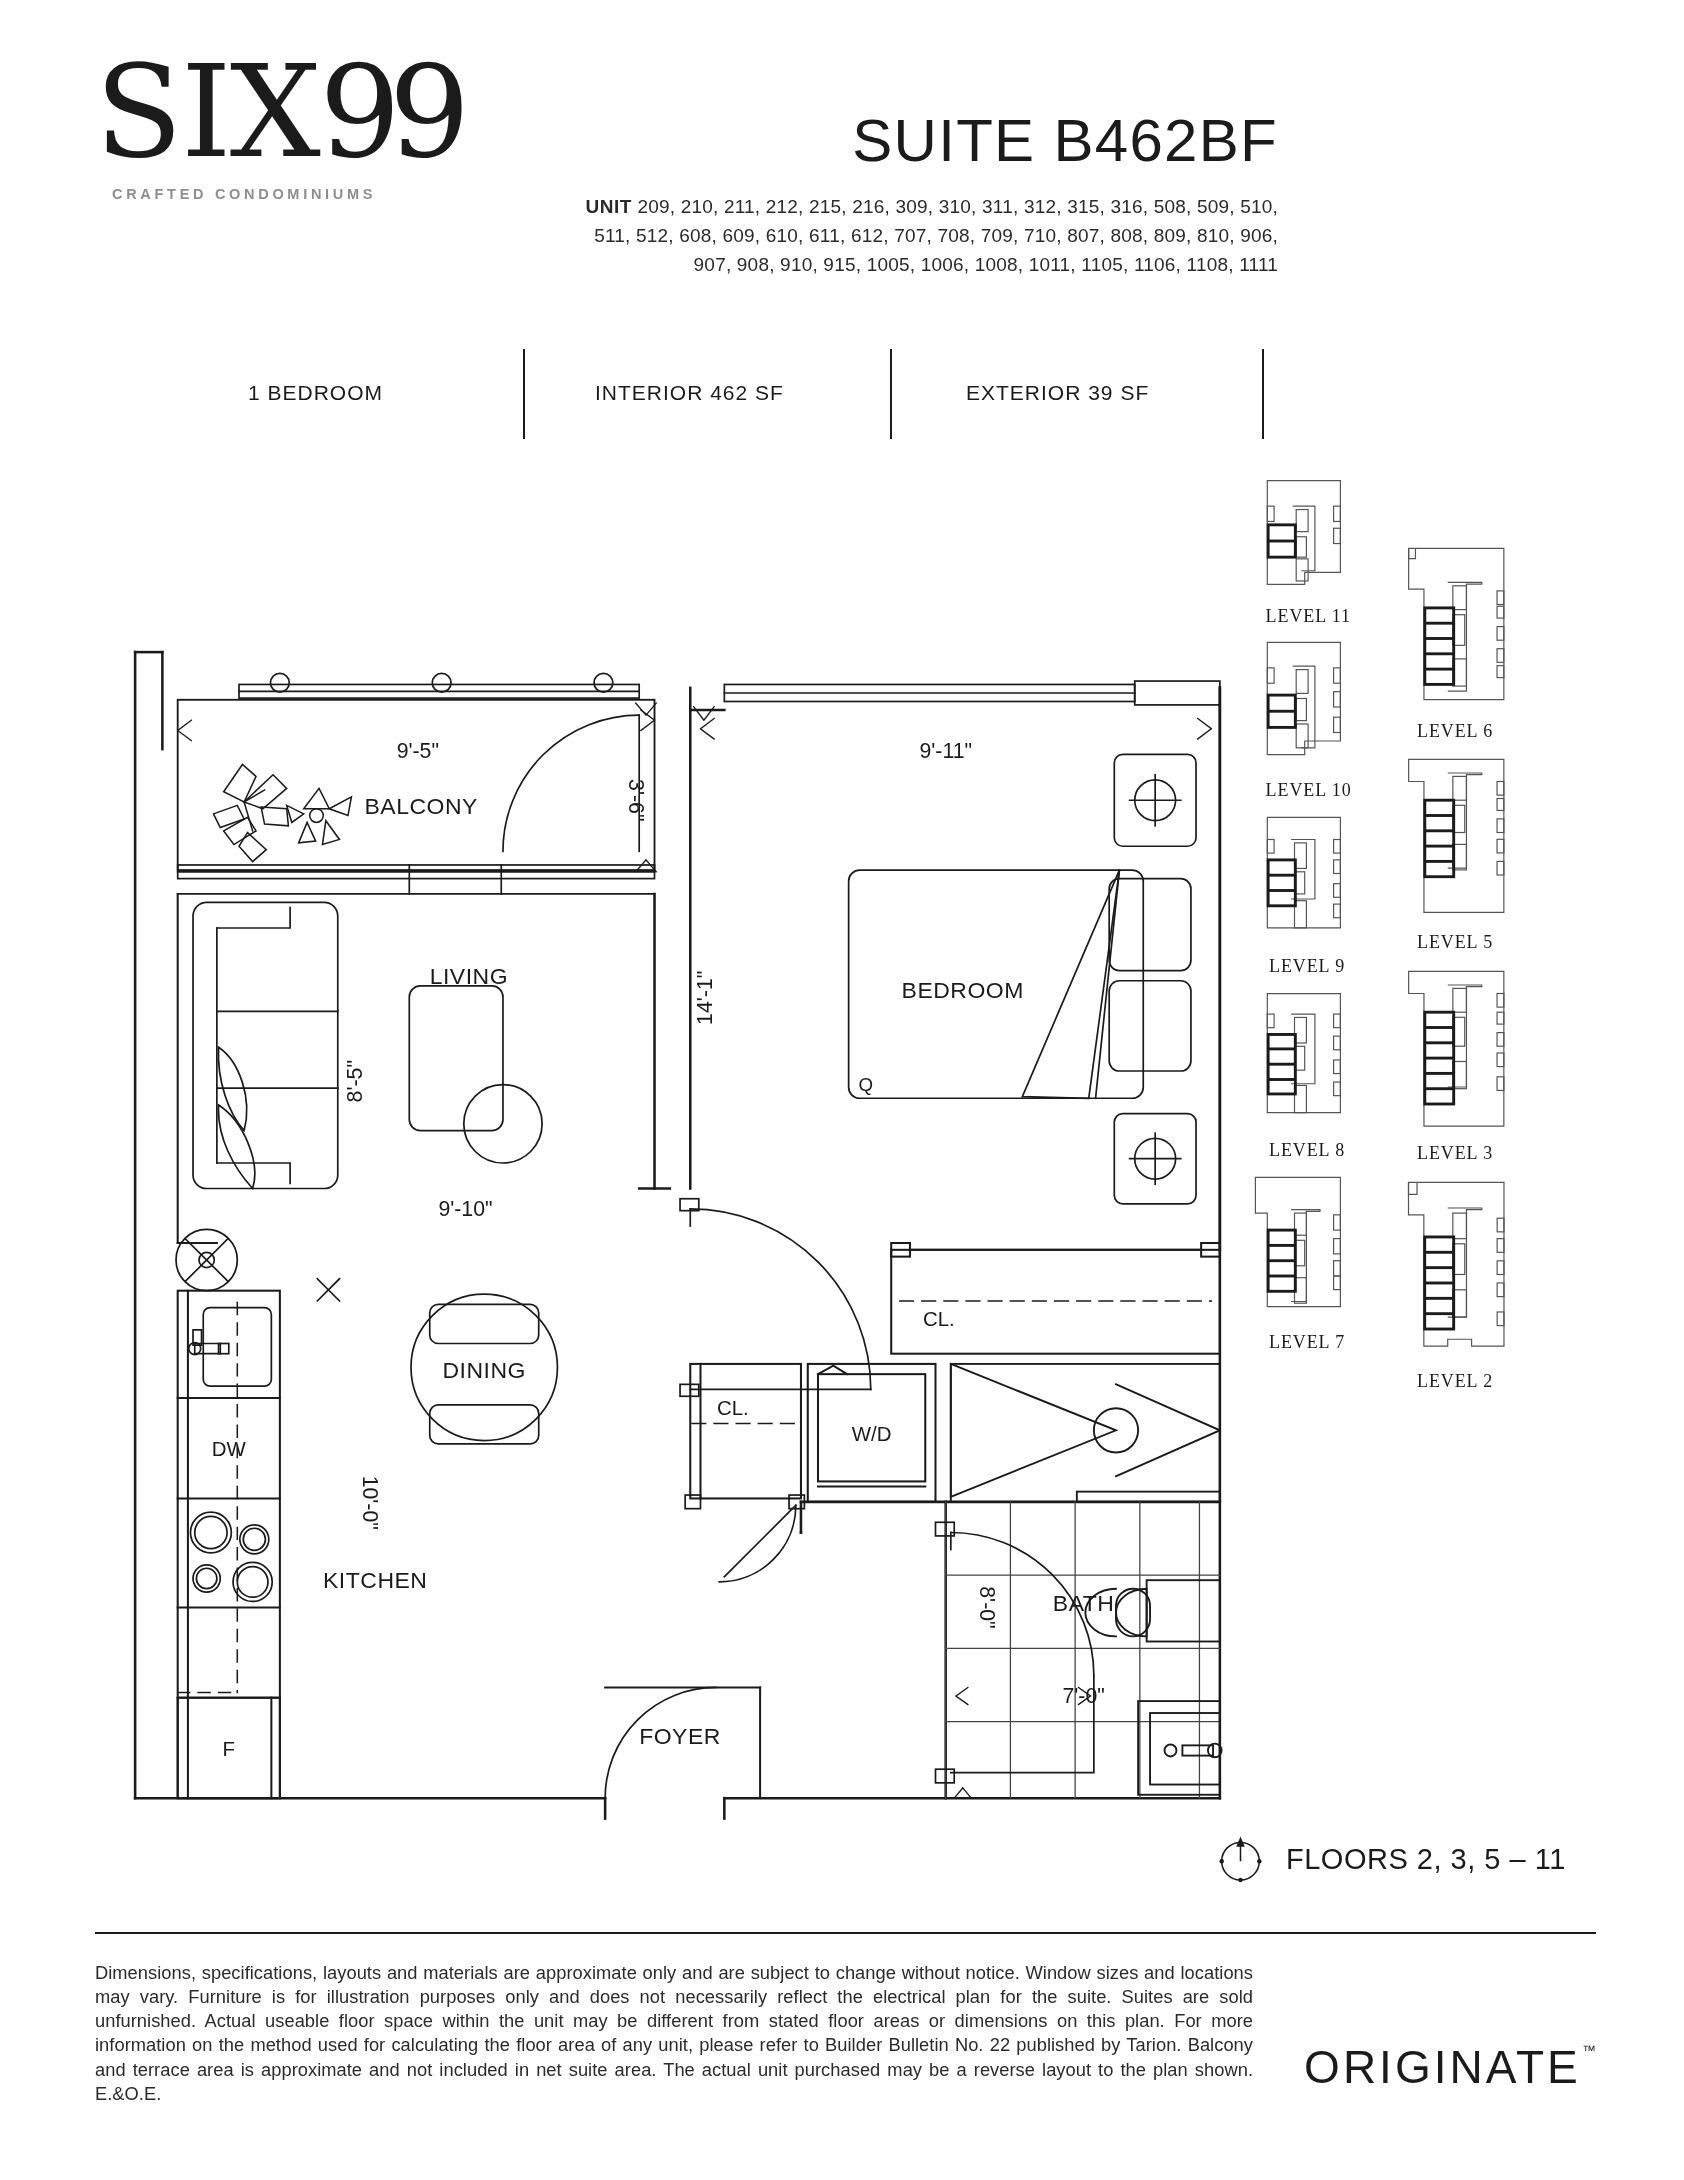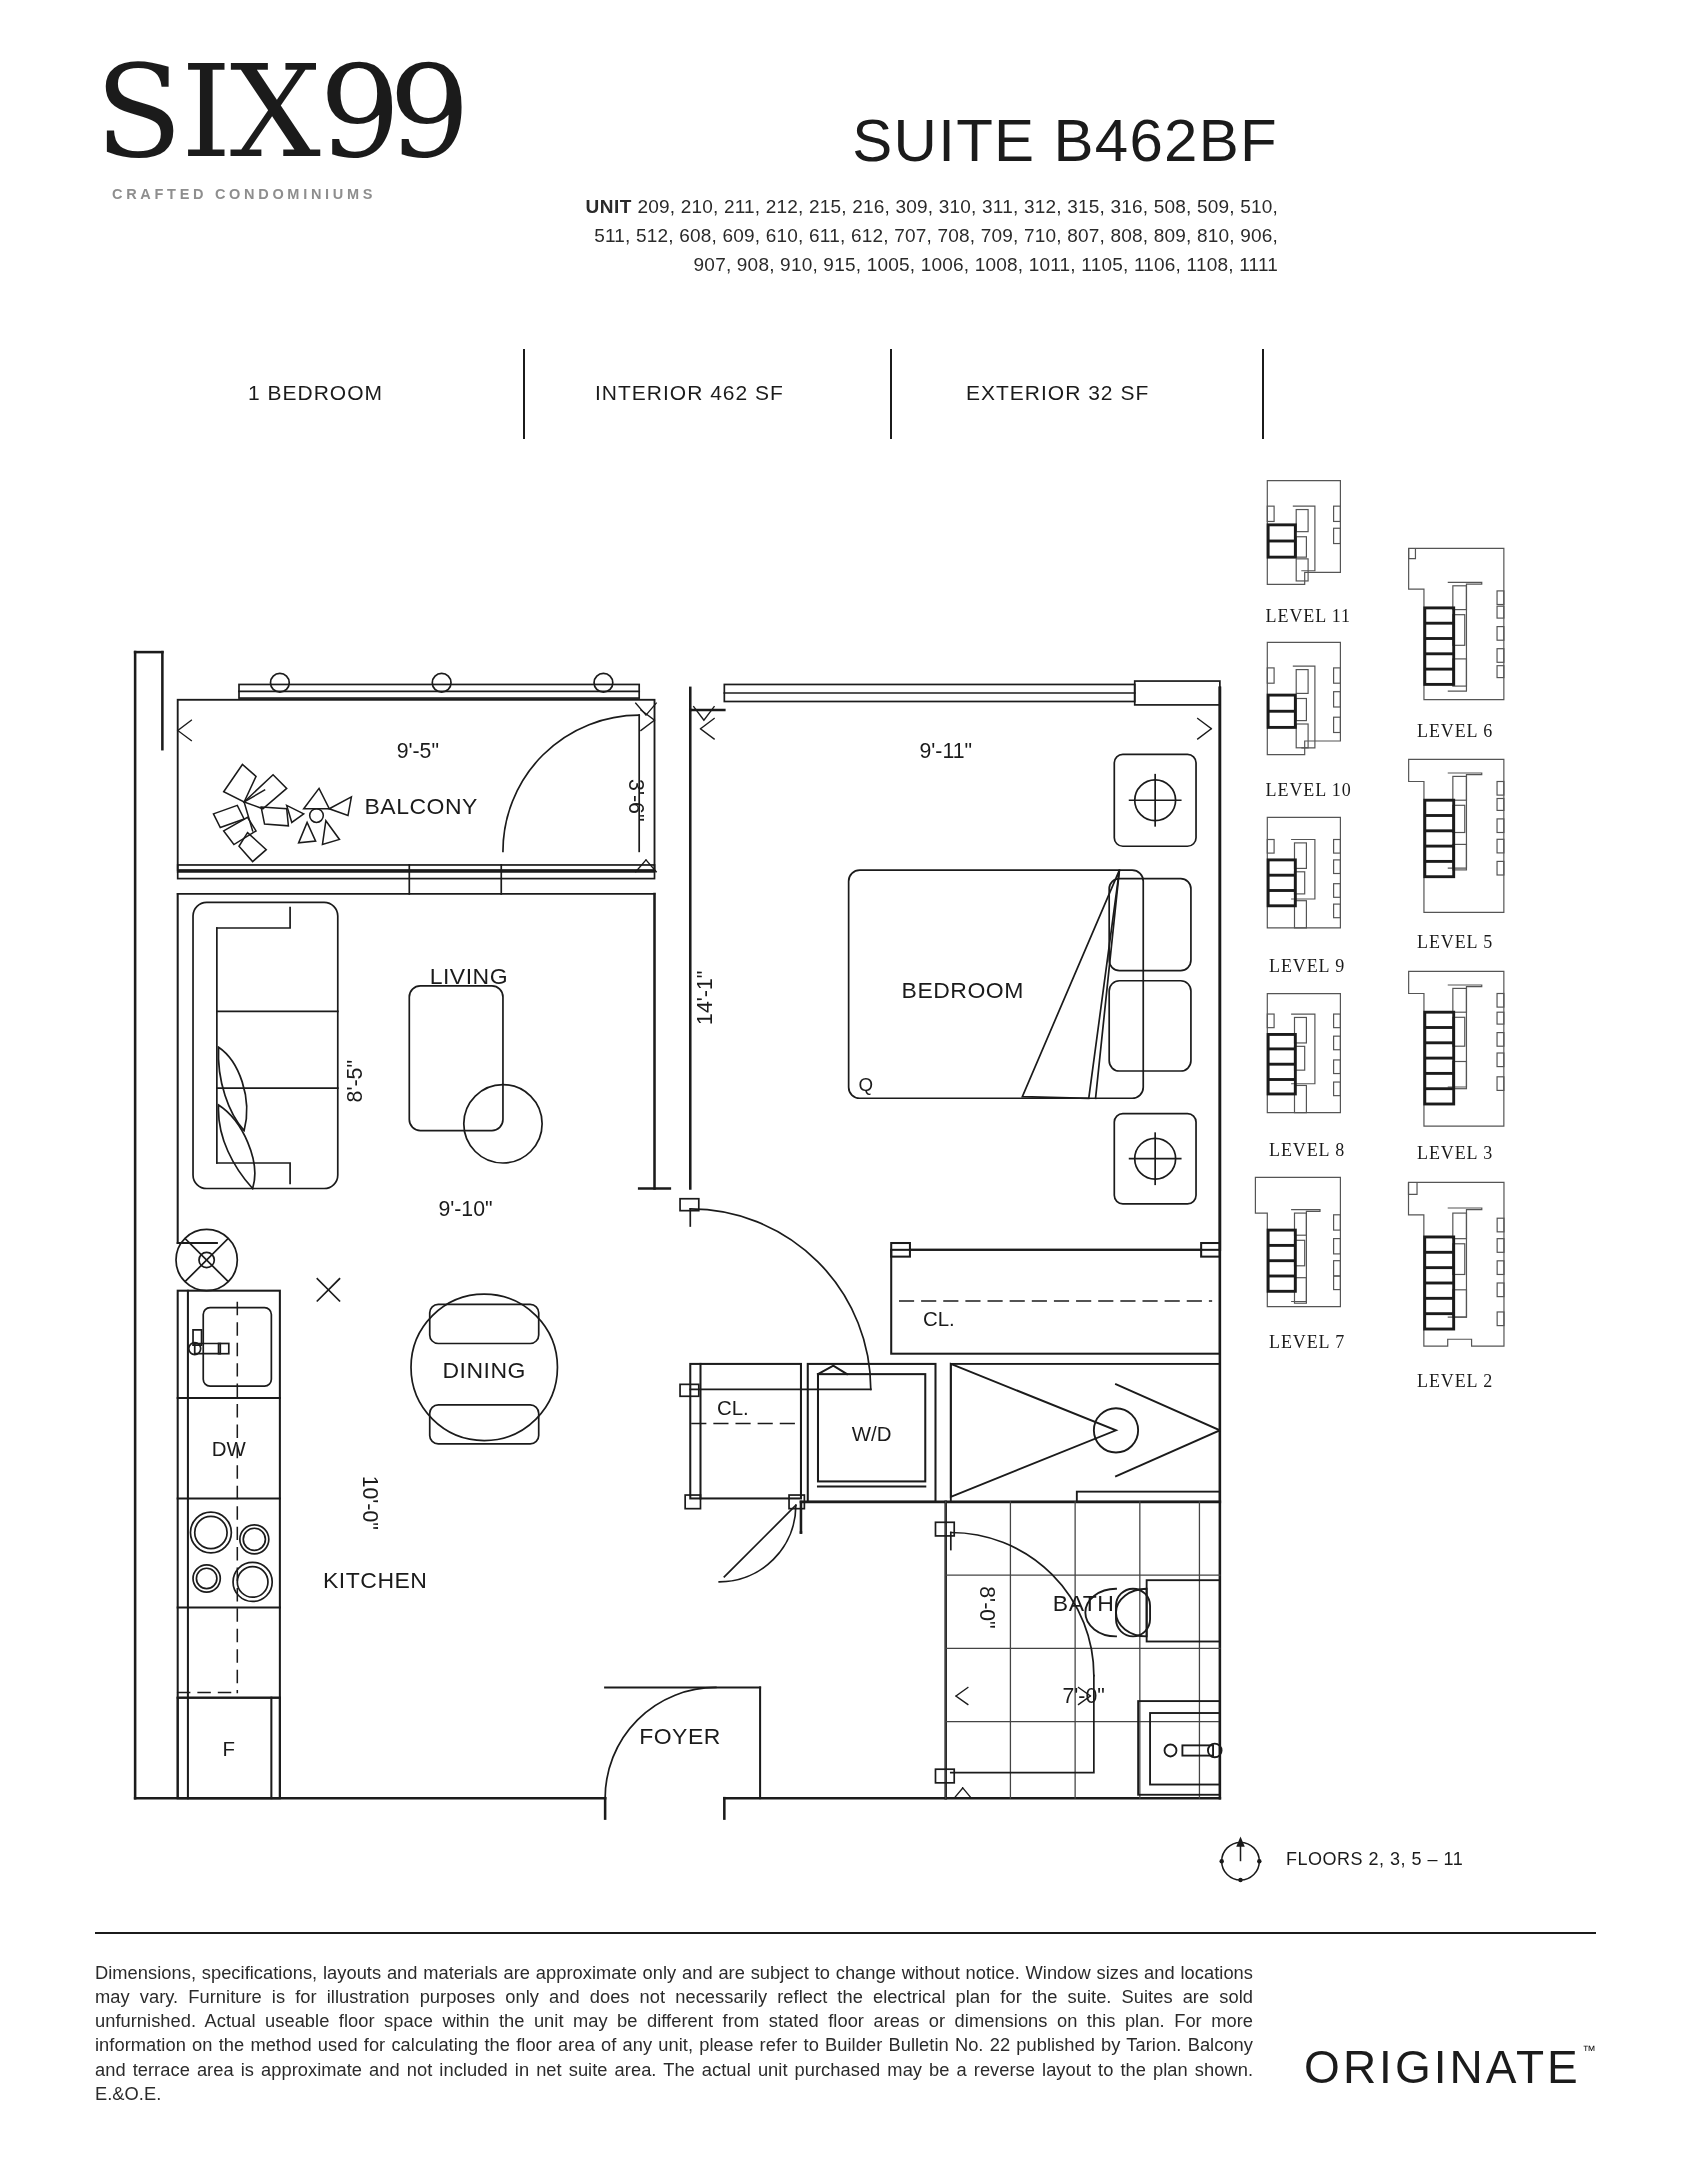--- a/index.html
+++ b/index.html
@@ -69,21 +69,21 @@
   #keyplans { position: absolute; left: 1252px; top: 477px; width: 358px; height: 1363px; }
   .kp { position: absolute; }
   .kp-label {
     position: absolute; font-size: 18px; letter-spacing: 0.9px; color: #1b1b1b;
     white-space: nowrap;
     font-family: Liberation Serif, serif;
   }
 
   
   #compass-row { position: absolute; left: 1214px; top: 1833px; display: flex; align-items: center; gap: 19px; }
-  #floors-text { font-size: 18px; letter-spacing: 0.5px; color: #1b1b1b; }
+  #floors-text { font-size: 29px; letter-spacing: 0.5px; color: #1b1b1b; }
 
   
   #footer-rule { position: absolute; left: 95px; top: 1932px; width: 1501px; height: 1.7px; background: #1b1b1b; }
   #disclaimer {
     position: absolute; left: 95px; top: 1961px; width: 1158px;
     font-size: 18.3px; line-height: 1.32; color: #2b2b2b;
     text-align: justify; letter-spacing: 0.04px;
   }
   #originate { position: absolute; right: 89px; top: 2040px; display: flex; align-items: flex-start; }
   #originate-word { font-size: 46px; letter-spacing: 3px; color: #1b1b1b; font-weight: 400; }
@@ -107,21 +107,21 @@
       <span class="ul">907, 908, 910, 915, 1005, 1006, 1008, 1011, 1105, 1106, 1108, 1111</span>
     </div>
   </div>
 </div>
 
 <div id="specbar">
   <div class="spec-cell" style="left:196px;">1 BEDROOM</div>
   <div class="spec-div" style="left:471px;"></div>
   <div class="spec-cell" style="left:543px;">INTERIOR 462 SF</div>
   <div class="spec-div" style="left:838px;"></div>
-  <div class="spec-cell" style="left:914px;">EXTERIOR 32 SF</div>
+  <div class="spec-cell" style="left:914px;">EXTERIOR 39 SF</div>
   <div class="spec-div" style="left:1210px;"></div>
 </div>
 
 <div id="plan-wrap">
 <svg id="plan-svg" width="1099" height="1175" viewBox="0 0 1290 1380" xmlns="http://www.w3.org/2000/svg" fill="none" stroke="#1b1b1b" stroke-width="2.2" stroke-linecap="square">
 
   <g stroke-width="3">
 
     <path d="M8 6 L8 1352"></path>
     <path d="M8 6 L40 6"></path>

